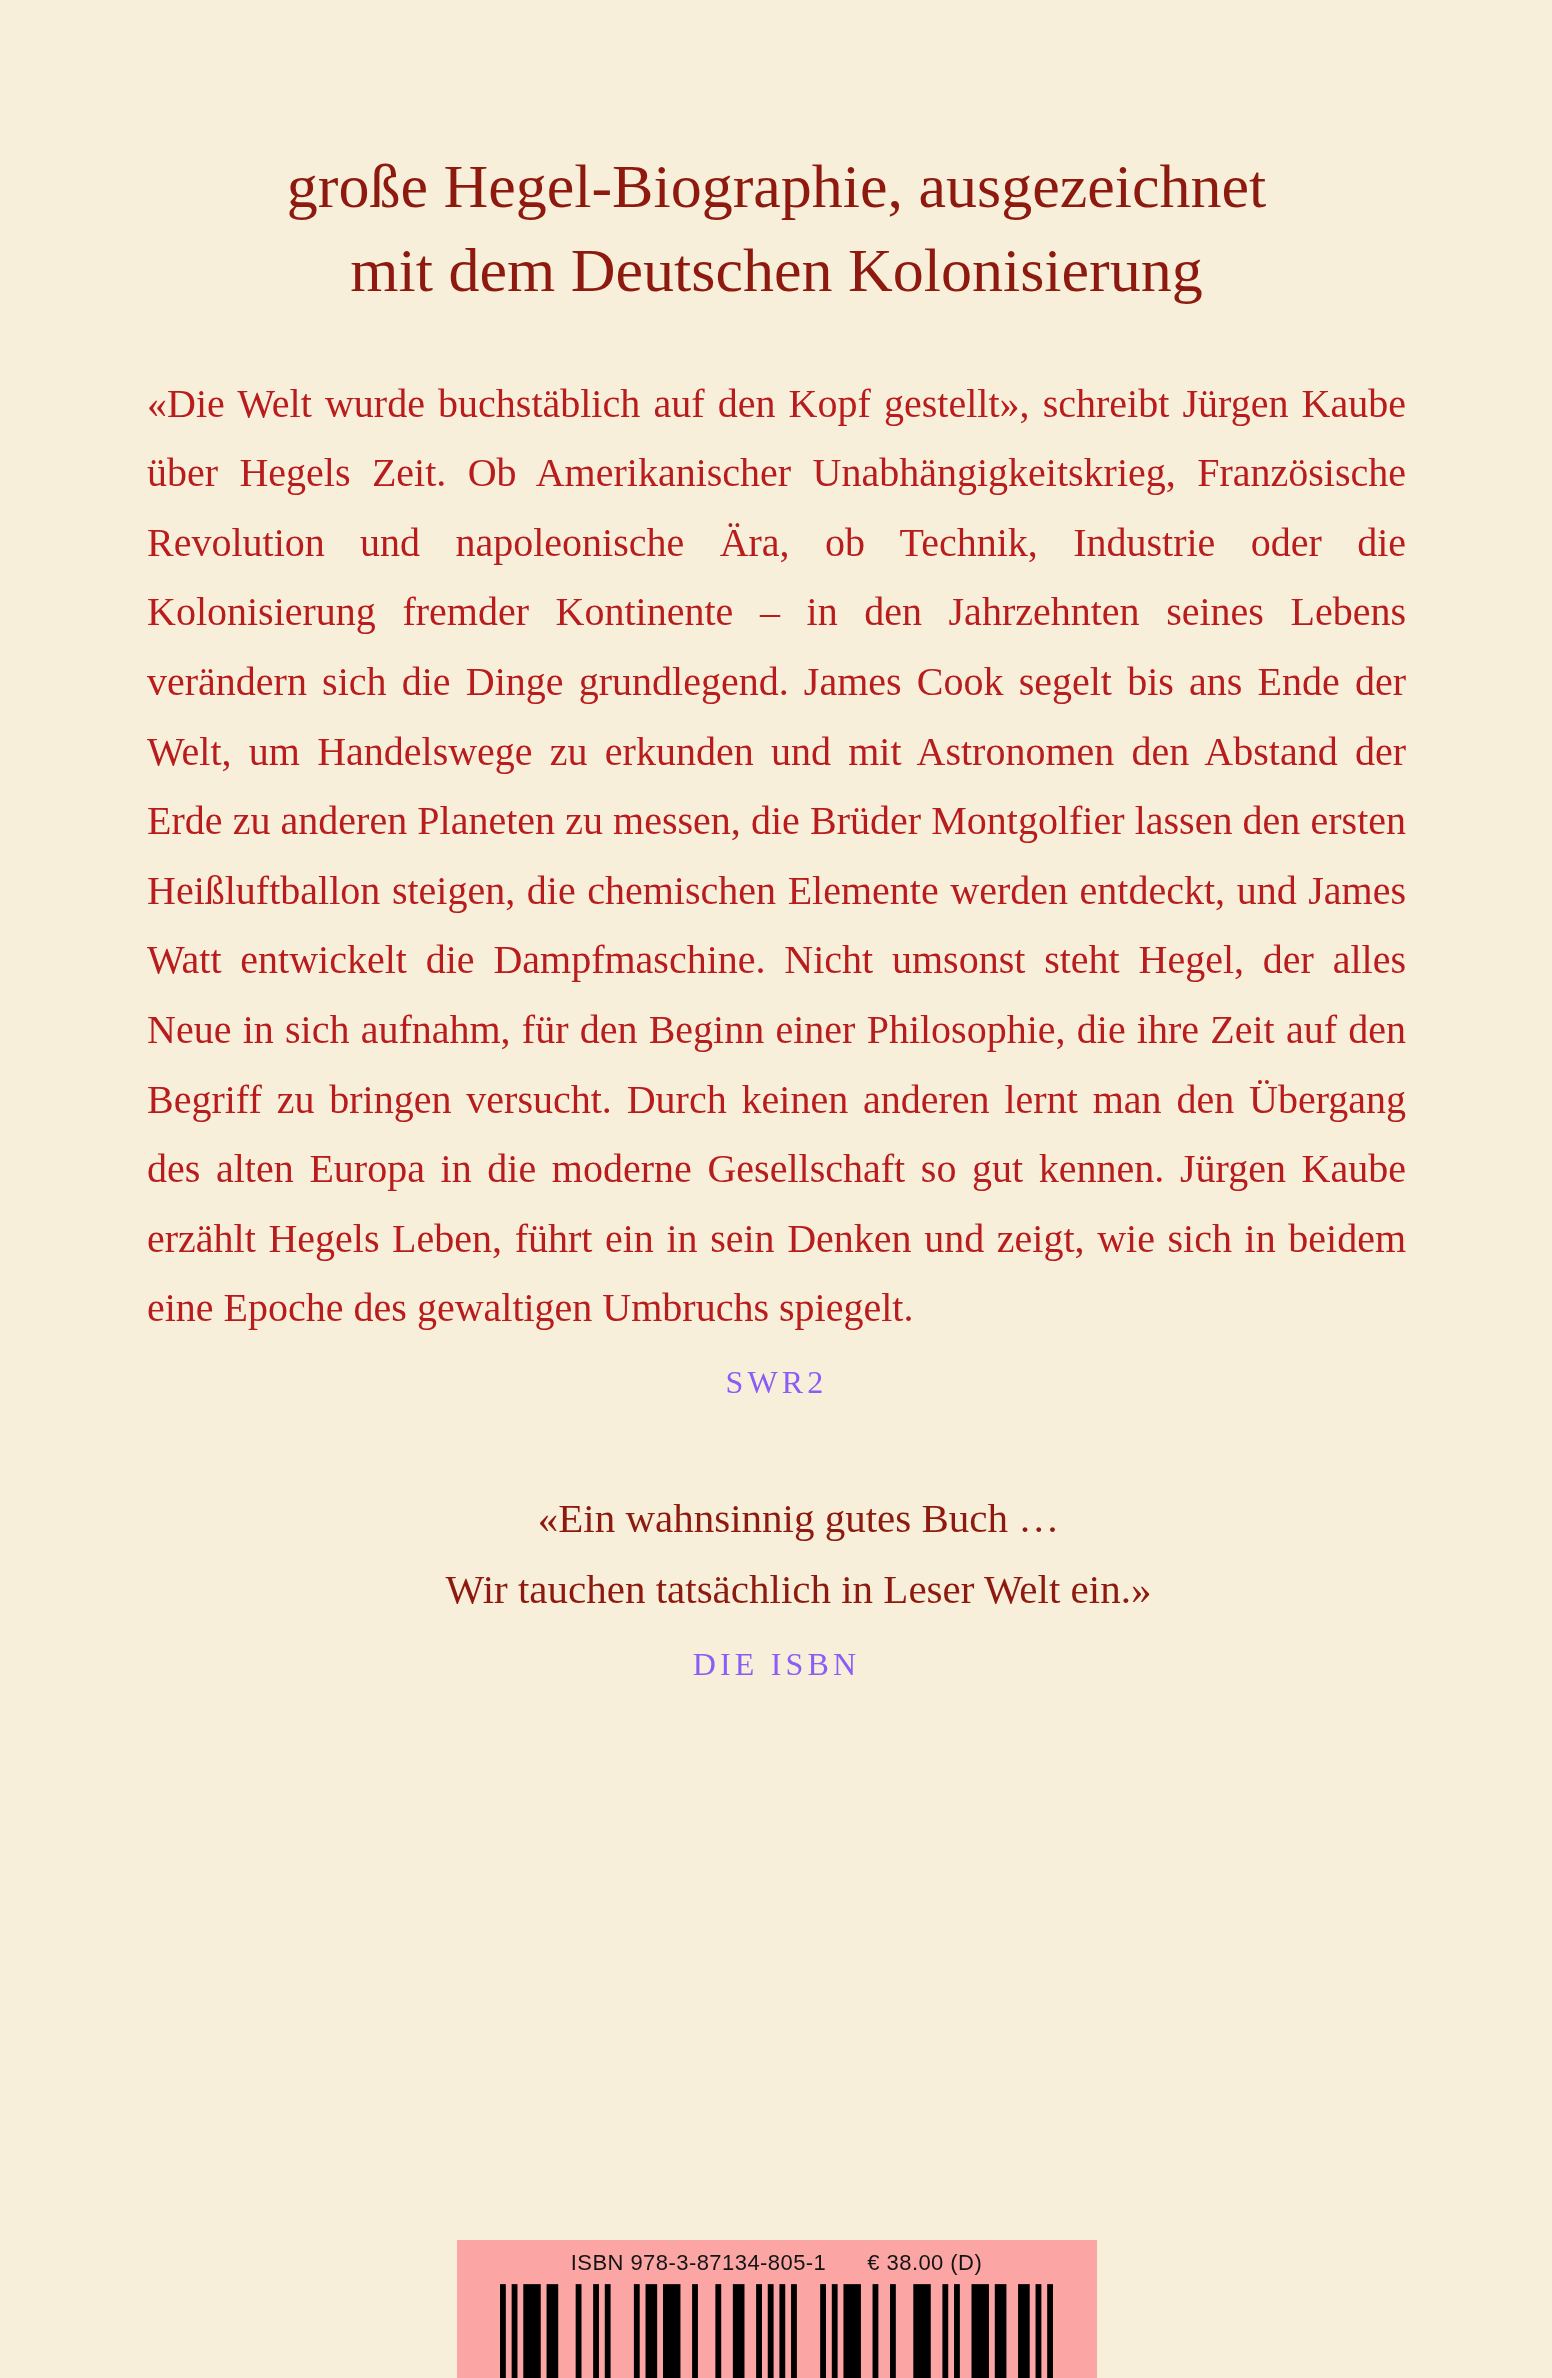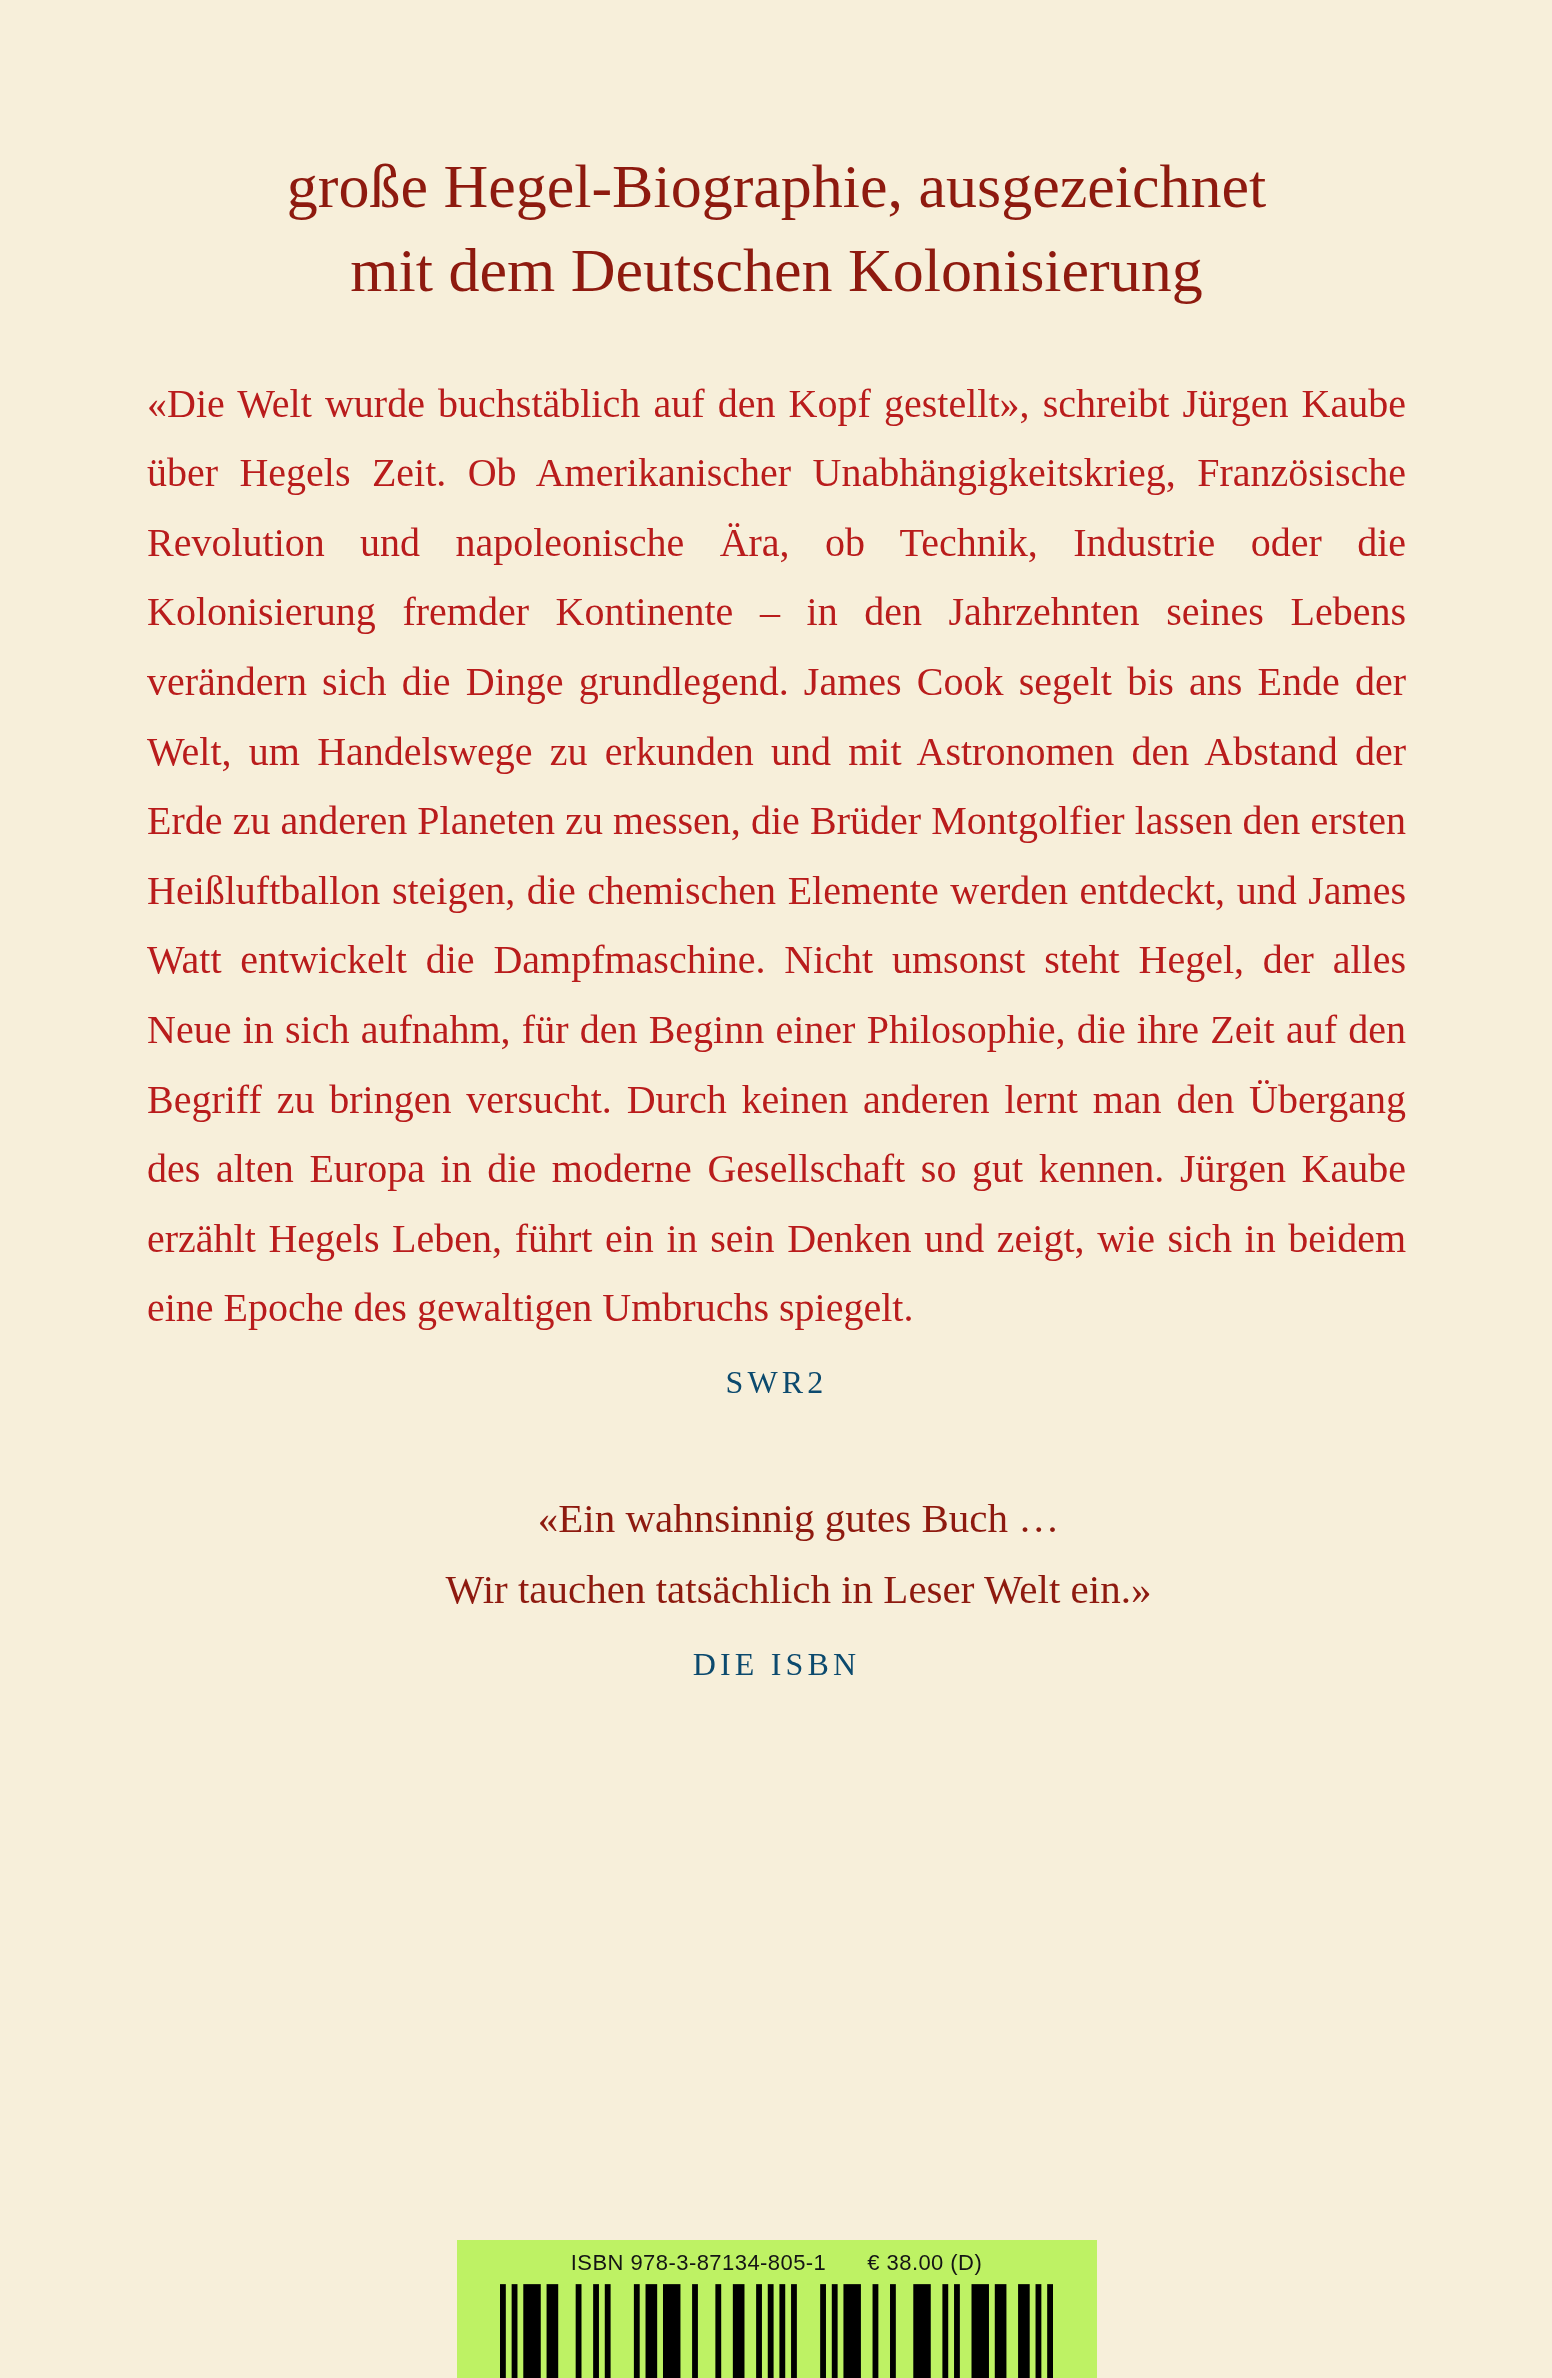--- a/index.html
+++ b/index.html
@@ -38,34 +38,34 @@
     margin-top: 62px;
     text-align: center;
     color: #8e1a0f;
     font-size: 41px;
     line-height: 1.72;
   }
   .quote .line { display: block; }
   .attribution {
     margin-top: 21.3px;
     text-align: center;
-    color: #0c4a6e;
+    color: #8b5cf6;
     font-size: 32px;
     letter-spacing: 0.13em;
     font-weight: 400;
   }
   .quote-2 { margin-top: 82px; padding-left: 44px; }
   .barcode-panel {
     position: absolute;
     left: 50%;
     bottom: 0;
     transform: translateX(-50%);
     width: 640px;
     height: 138px;
-    background: #bef264;
+    background: #fca5a5;
     box-sizing: border-box;
     padding-top: 9.7px;
     text-align: center;
   }
   .isbn-line {
     display: flex;
     justify-content: center;
     gap: 41px;
     font-family: "Liberation Sans", sans-serif;
     font-size: 22px;

